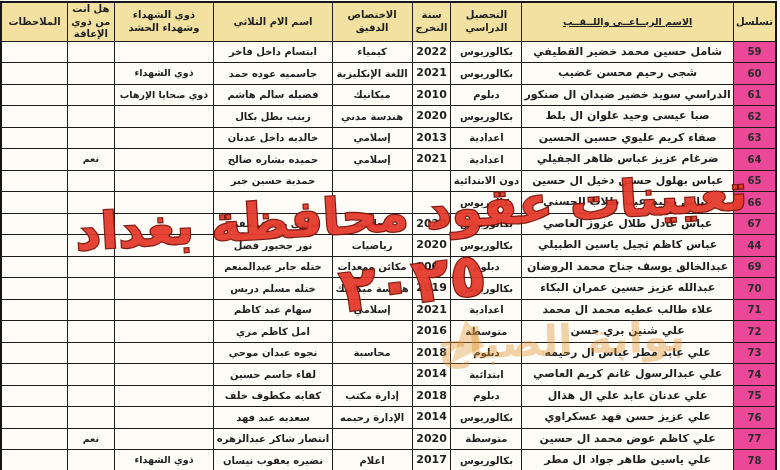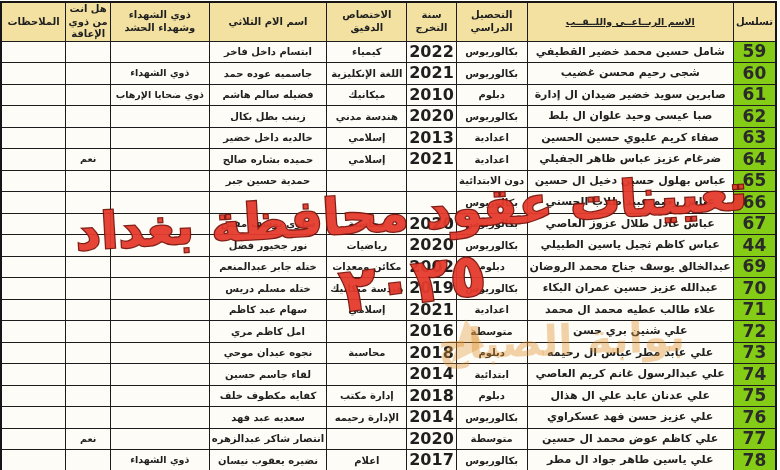--- a/index.html
+++ b/index.html
@@ -36,22 +36,22 @@
     font-size:10px;
     line-height:1.1;
     white-space:nowrap;
   }
   
   .w-serial{width:40px;} .w-name{width:99px;} .w-degree{width:74px;}
   .w-year{width:46px;} .w-specialty{width:88px;} .w-mother{width:121px;}
   .w-martyr{width:125px;} .w-disabled{width:75px;} .w-notes{width:101px;}
   th.col-name{font-size:9.5px; white-space:nowrap;text-decoration:underline;}
   td.col-name{font-size:11px;}
-  td.col-serial{font-size:17px; color:#2a2a2a; background:#84cc16;}
-  td.col-year{font-family:"DejaVu Sans","Liberation Sans",sans-serif; font-size:16px;}
+  td.col-serial{font-size:10px; color:#2a2a2a; background:#ec4899;}
+  td.col-year{font-family:"DejaVu Sans","Liberation Sans",sans-serif; font-size:11px;}
   td.col-martyr,td.col-disabled{font-size:9.5px;}
 
   
   .wm-red{
     position:absolute; left:0; top:0; width:100%; height:100%;
     pointer-events:none; z-index:5;
   }
   .wm-line1{
     position:absolute; top:163px; right:33px;
     font-size:50px; font-weight:bold; white-space:nowrap;
@@ -135,21 +135,21 @@
           <td class="col-degree">بكالوريوس</td>
           <td class="col-year">2021</td>
           <td class="col-specialty">اللغة الإنكليزية</td>
           <td class="col-mother">جاسميه عوده حمد</td>
           <td class="col-martyr">ذوي الشهداء</td>
           <td class="col-disabled"></td>
           <td class="col-notes"></td>
         </tr>
         <tr>
           <td class="col-serial">61</td>
-          <td class="col-name">صابرين سويد خضير ضيدان ال إدارة</td>
+          <td class="col-name">الدراسي سويد خضير ضيدان ال صنكور</td>
           <td class="col-degree">دبلوم</td>
           <td class="col-year">2010</td>
           <td class="col-specialty">ميكانيك</td>
           <td class="col-mother">فضيله سالم هاشم</td>
           <td class="col-martyr">ذوي ضحايا الإرهاب</td>
           <td class="col-disabled"></td>
           <td class="col-notes"></td>
         </tr>
         <tr>
           <td class="col-serial">62</td>
@@ -161,21 +161,21 @@
           <td class="col-martyr"></td>
           <td class="col-disabled"></td>
           <td class="col-notes"></td>
         </tr>
         <tr>
           <td class="col-serial">63</td>
           <td class="col-name">صفاء كريم عليوي حسين الحسين</td>
           <td class="col-degree">اعدادية</td>
           <td class="col-year">2013</td>
           <td class="col-specialty">إسلامي</td>
-          <td class="col-mother">خالديه داخل خضير</td>
+          <td class="col-mother">خالديه داخل عدنان</td>
           <td class="col-martyr"></td>
           <td class="col-disabled"></td>
           <td class="col-notes"></td>
         </tr>
         <tr>
           <td class="col-serial">64</td>
           <td class="col-name">ضرغام عزيز عباس ظاهر الجفيلي</td>
           <td class="col-degree">اعدادية</td>
           <td class="col-year">2021</td>
           <td class="col-specialty">إسلامي</td>

